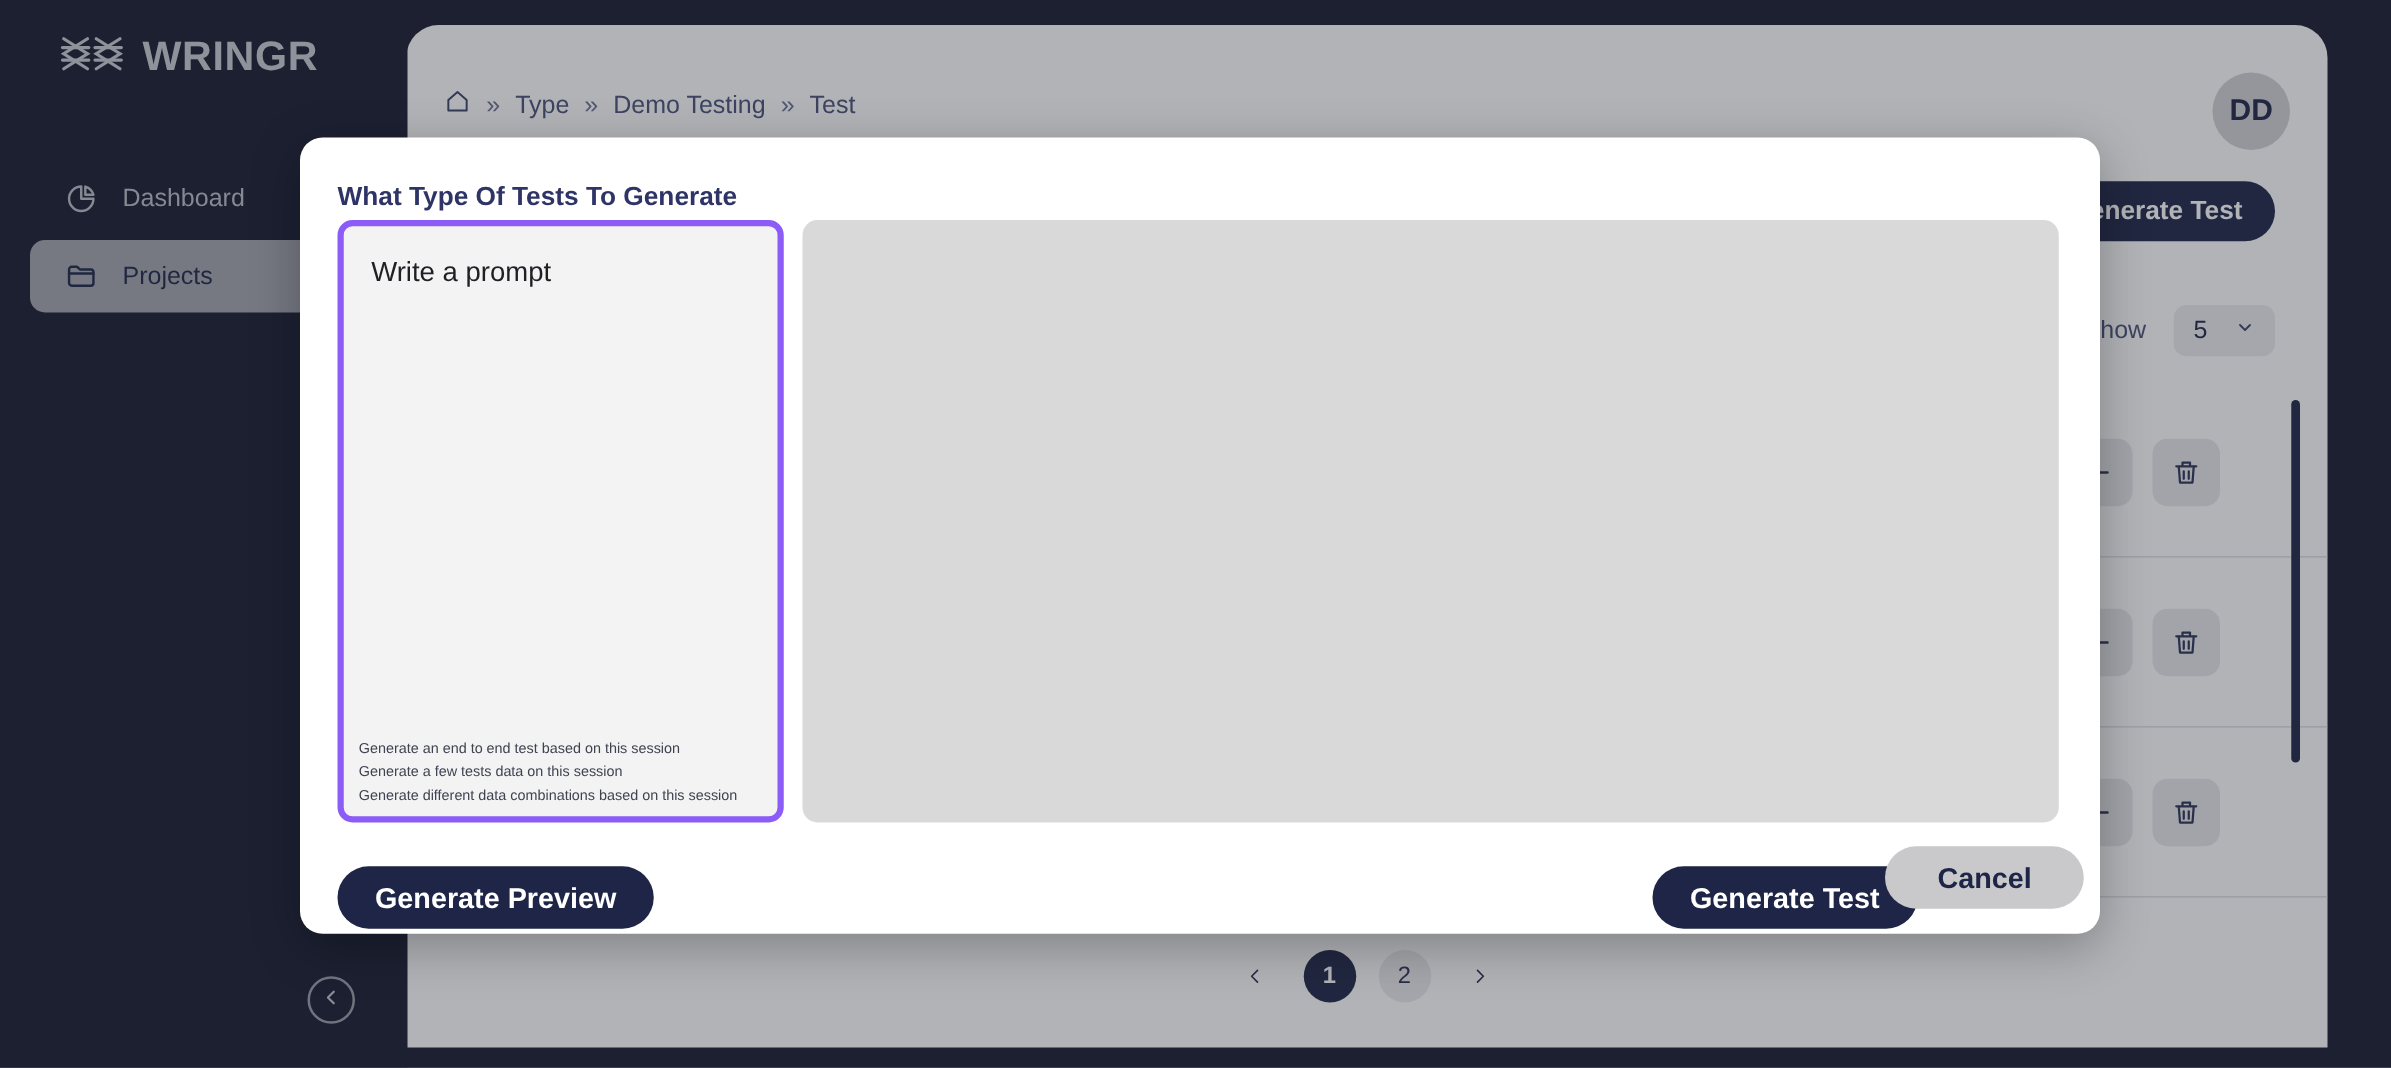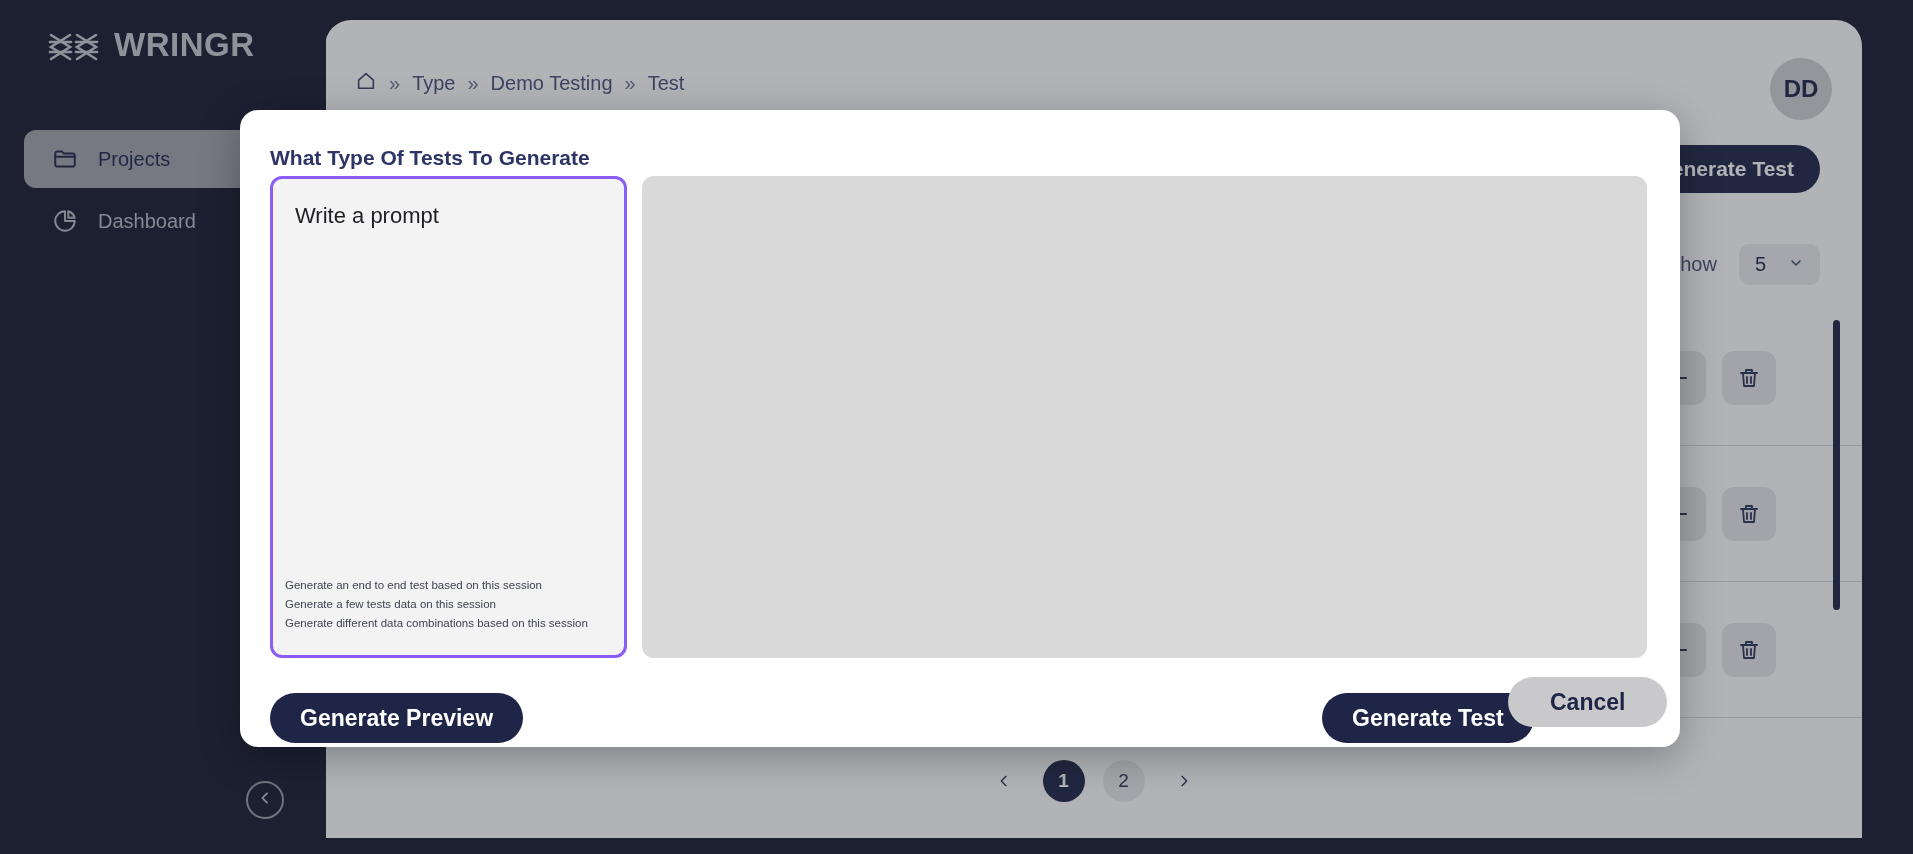--- a/index.html
+++ b/index.html
@@ -27,21 +27,21 @@
     height: 854px;
     background: #171a2e;
     z-index: 1;
   }
 
   .logo-row {
     position: absolute;
     left: 48px;
     top: 26px;
     display: flex;
-    align-items: flex-end;
+    align-items: flex-start;
     gap: 14px;
   }
   .logo-mark { width: 52px; height: 34px; display: block; }
   .logo-text {
     font-size: 33px;
     font-weight: 700;
     letter-spacing: 0.5px;
     color: #c9ccd2;
   }
 
@@ -211,32 +211,32 @@
     font-weight: 700;
     color: #2e3566;
   }
 
   .prompt-box {
     position: absolute;
     left: 30px; top: 66px;
     width: 357px;
     height: 482px;
     background: #f3f3f4;
-    border: 3px solid #8b5cf6;
+    border: 5px solid #8b5cf6;
     border-radius: 12px;
   }
   .prompt-placeholder {
     position: absolute;
     left: 22px; top: 24px;
     font-size: 22px;
     color: #1f1f24;
   }
   .suggestions {
     position: absolute;
-    left: 12px; bottom: 26px;
+    left: 12px; bottom: 10px;
     right: 12px;
     display: flex; flex-direction: column; gap: 7px;
   }
   .suggestion {
     font-size: 11.5px;
     color: #3f4350;
     cursor: pointer;
     white-space: nowrap;
   }
 
@@ -282,38 +282,38 @@
           <path d="M2 22 H23"></path>
           <path d="M28 12 H49"></path>
           <path d="M28 22 H49"></path>
         </svg>
       </span>
       <span class="logo-text">WRINGR</span>
     </div>
 
     <div class="nav">
 
+      <div class="nav-item">
+        <span class="nav-ico">
+          <svg width="26" height="26" viewBox="0 0 24 24" fill="none" stroke="#b9bdc6" stroke-width="1.8" stroke-linecap="round" stroke-linejoin="round">
+            <path d="M12 3a9 9 0 1 0 9 9h-9z"></path>
+            <path d="M15 3v6h6a9 9 0 0 0-6-6z"></path>
+          </svg>
+        </span>
+        <span class="nav-label">Dashboard</span>
+      </div>
+
       <div class="nav-item active">
         <span class="nav-ico">
           <svg width="26" height="26" viewBox="0 0 24 24" fill="none" stroke="#1e2546" stroke-width="1.8" stroke-linecap="round" stroke-linejoin="round">
             <path d="M3 7a2 2 0 0 1 2-2h4l2 2h8a2 2 0 0 1 2 2v8a2 2 0 0 1-2 2H5a2 2 0 0 1-2-2z"></path>
             <path d="M3 10h18"></path>
           </svg>
         </span>
         <span class="nav-label">Projects</span>
-      </div>
-
-      <div class="nav-item">
-        <span class="nav-ico">
-          <svg width="26" height="26" viewBox="0 0 24 24" fill="none" stroke="#b9bdc6" stroke-width="1.8" stroke-linecap="round" stroke-linejoin="round">
-            <path d="M12 3a9 9 0 1 0 9 9h-9z"></path>
-            <path d="M15 3v6h6a9 9 0 0 0-6-6z"></path>
-          </svg>
-        </span>
-        <span class="nav-label">Dashboard</span>
       </div>
 
     </div>
 
     <div class="collapse-btn">
       <span>
         <svg width="16" height="16" viewBox="0 0 24 24" fill="none" stroke="#c3c6cf" stroke-width="2.6" stroke-linecap="round" stroke-linejoin="round">
           <path d="M15 5 L8 12 L15 19"></path>
         </svg>
       </span>

